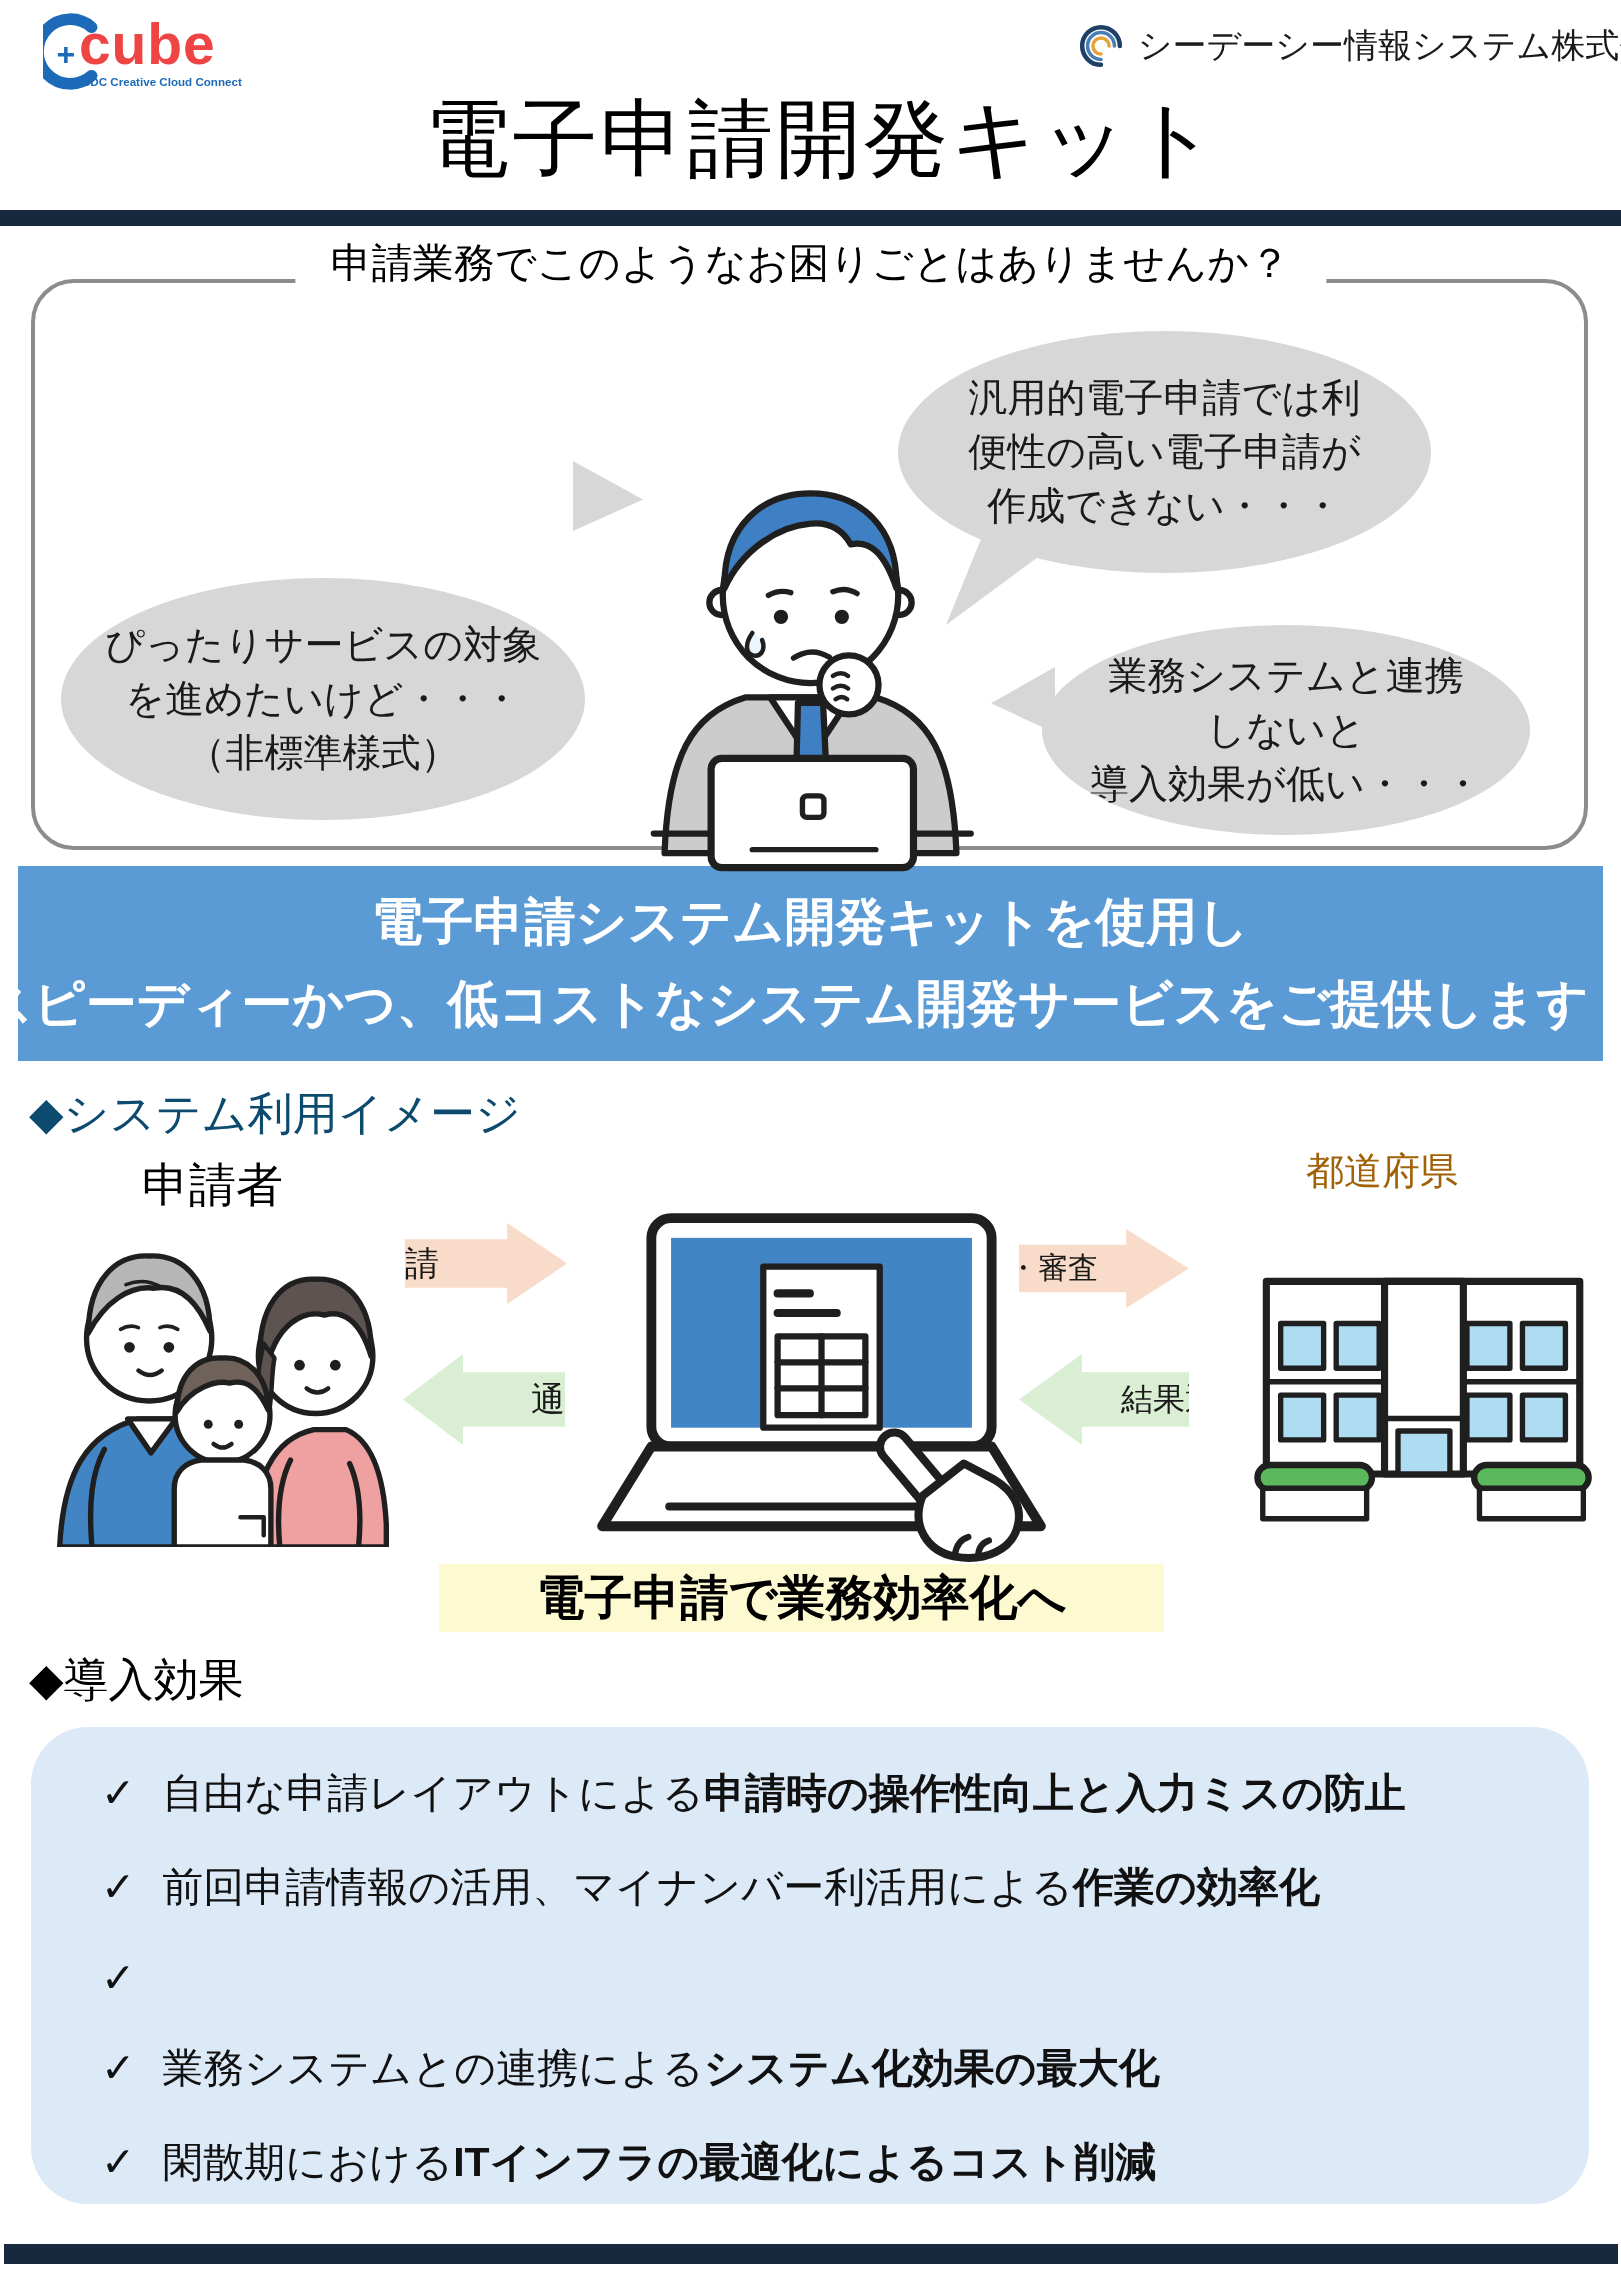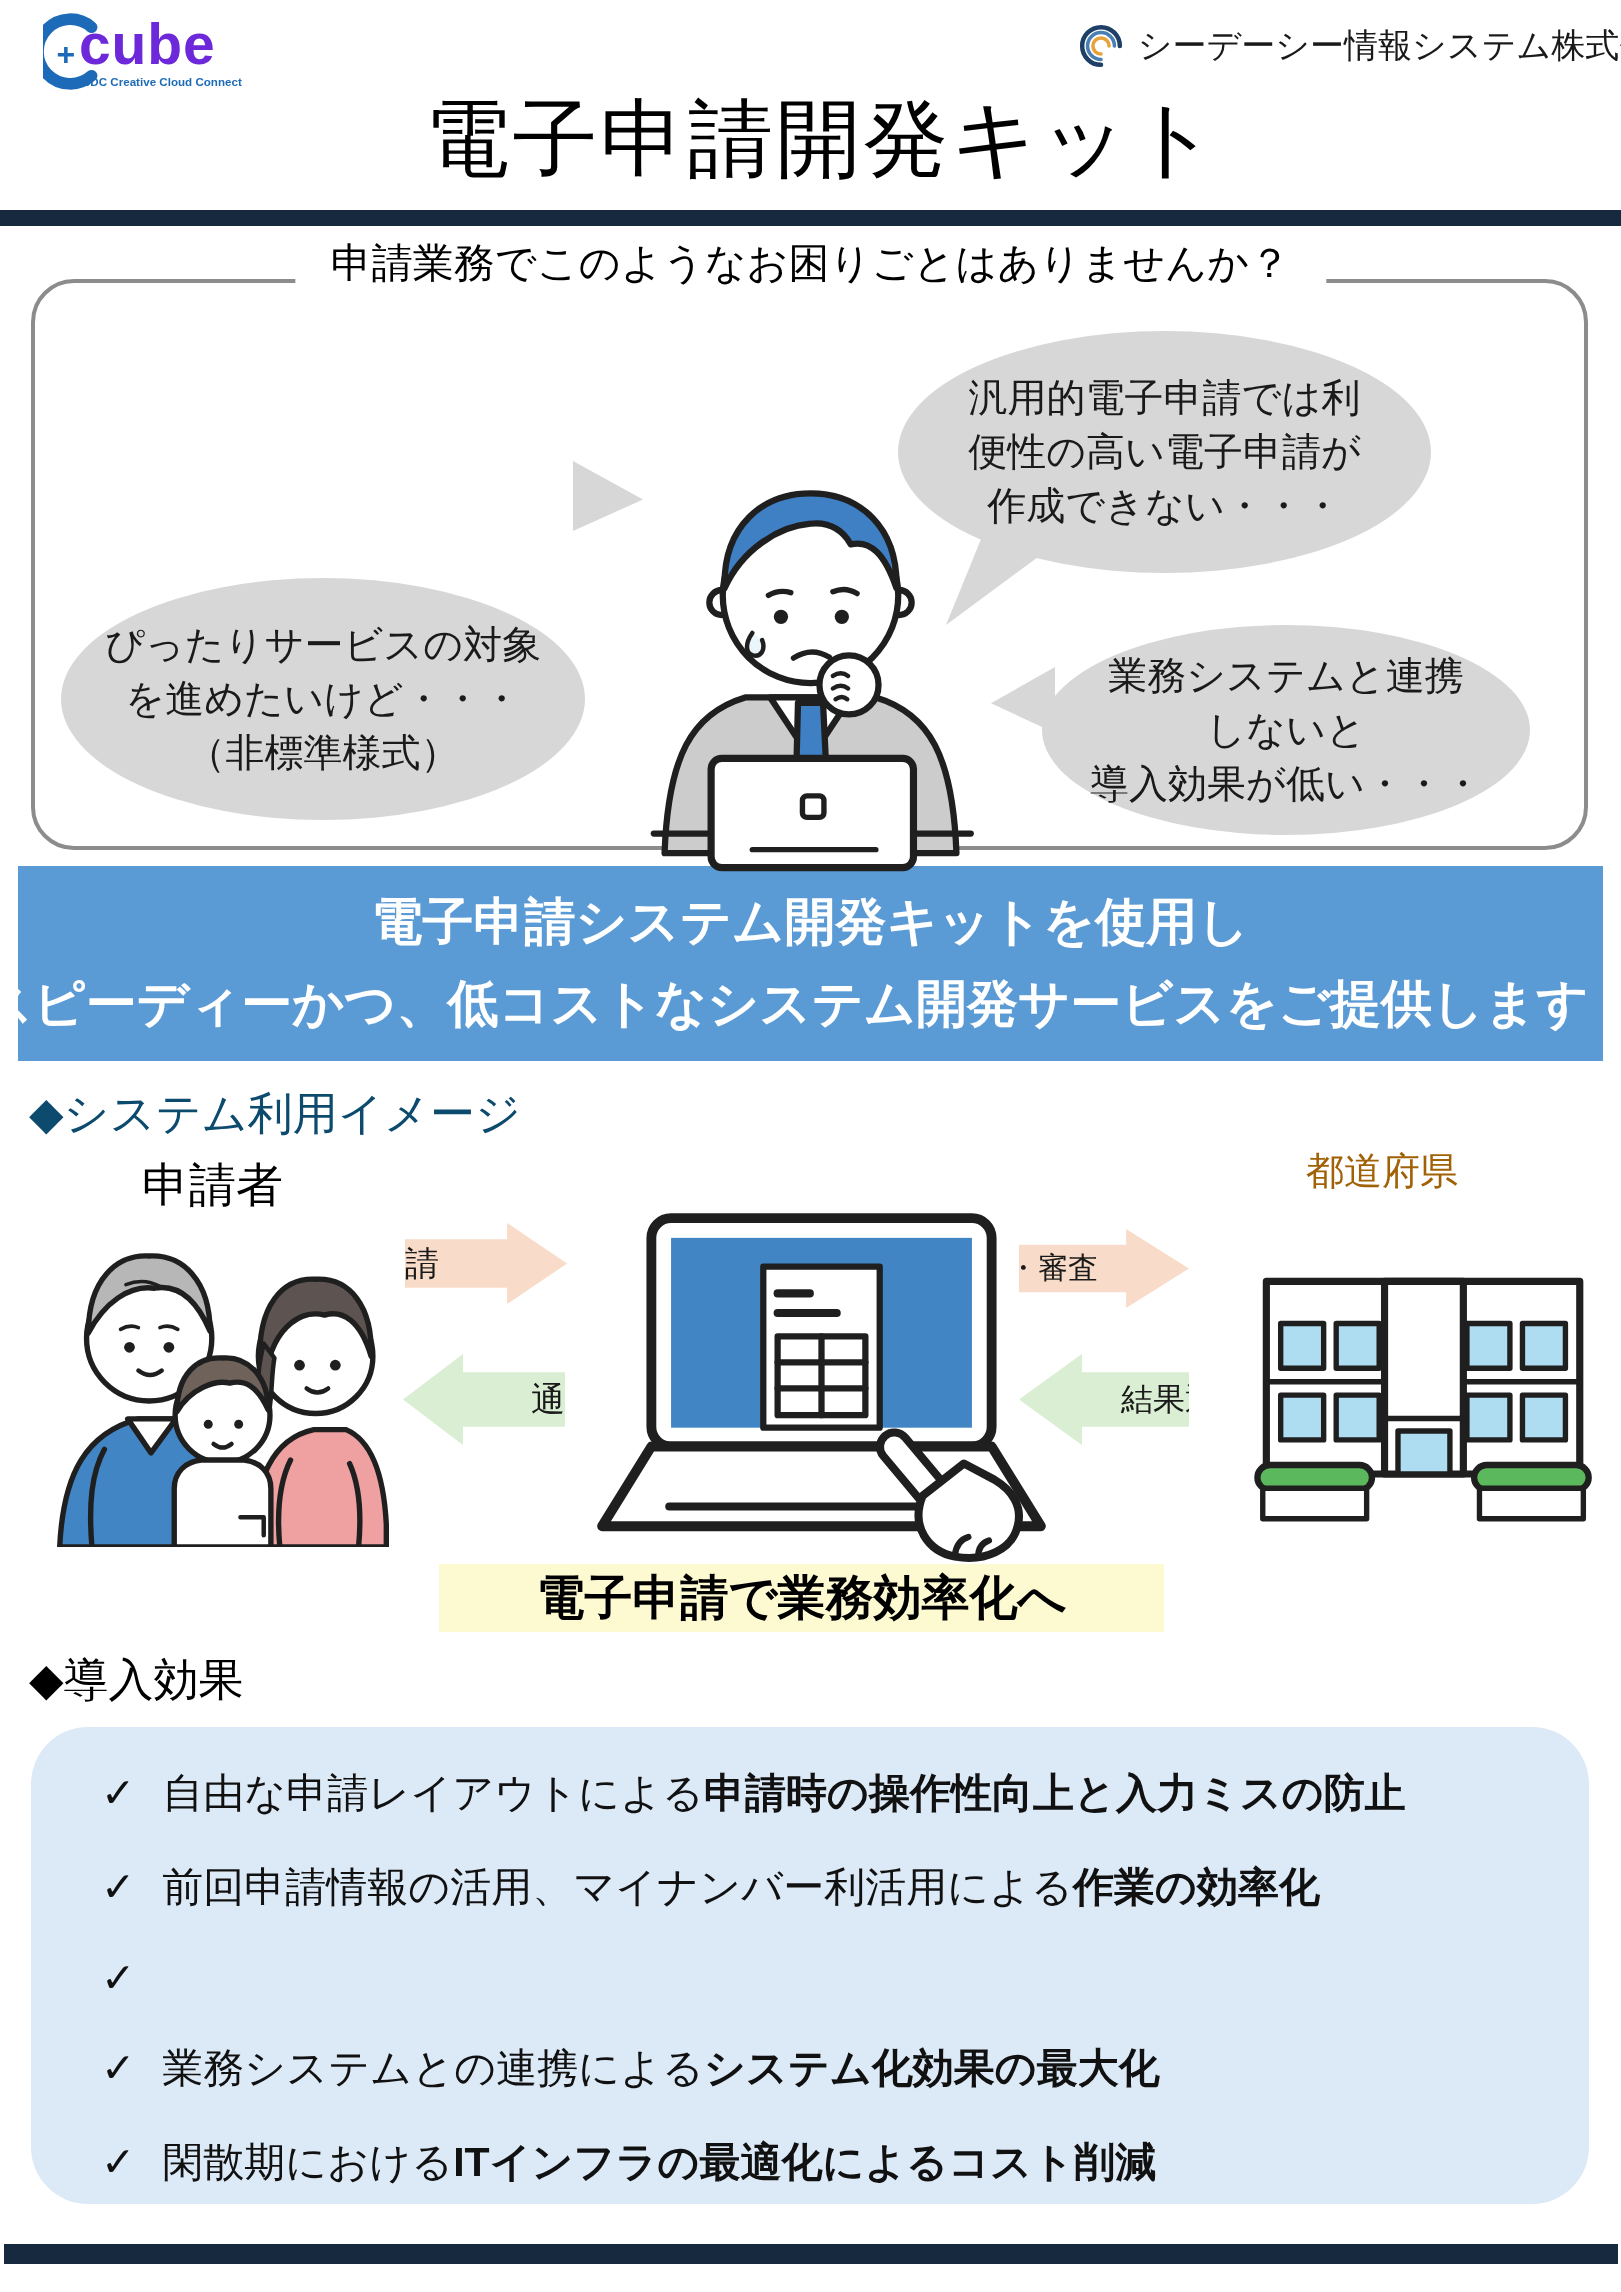--- a/index.html
+++ b/index.html
@@ -4,21 +4,21 @@
 <style>
   * { margin:0; padding:0; box-sizing:border-box; }
   html,body { background:#ffffff; }
   body { font-family:"Liberation Sans","DejaVu Sans",sans-serif; color:#111; }
   .page { position:relative; width:1621px; height:2293px; background:#fff; overflow:hidden; }
 
   
   .cube-logo { position:absolute; left:43px; top:10.7px; width:224px; height:85px; }
   .cube-crescent { position:absolute; left:0; top:1.8px; width:56px; height:79px; }
   .cube-plus { position:absolute; left:13.4px; top:25px; font-size:32px; font-weight:bold; color:#1d6bb8; }
-  .cube-word { position:absolute; left:36px; top:0px; font-size:57px; font-weight:bold; color:#6d28d9; letter-spacing:0.9px; }
+  .cube-word { position:absolute; left:36px; top:0px; font-size:57px; font-weight:bold; color:#ef4444; letter-spacing:0.9px; }
   .cube-tagline { position:absolute; left:39px; top:64px; font-size:11.6px; font-weight:bold; color:#1d6bb8; white-space:nowrap; }
 
   .company { position:absolute; left:1075px; top:19.7px; display:flex; align-items:center; gap:10.7px; }
   .company-mark { width:52px; height:52px; }
   .company-name { font-size:34px; color:#1a1a1a; white-space:nowrap; }
 
   .page-title { position:absolute; left:12px; top:82px; width:100%; text-align:center;
                 font-size:85px; font-weight:400; letter-spacing:2.7px; color:#000; }
   .rule-top { position:absolute; left:0; top:210px; width:1621px; height:16px; background:#17293e; }
   .rule-bottom { position:absolute; left:3.6px; top:2244px; width:1614px; height:19.7px; background:#17293e; }

